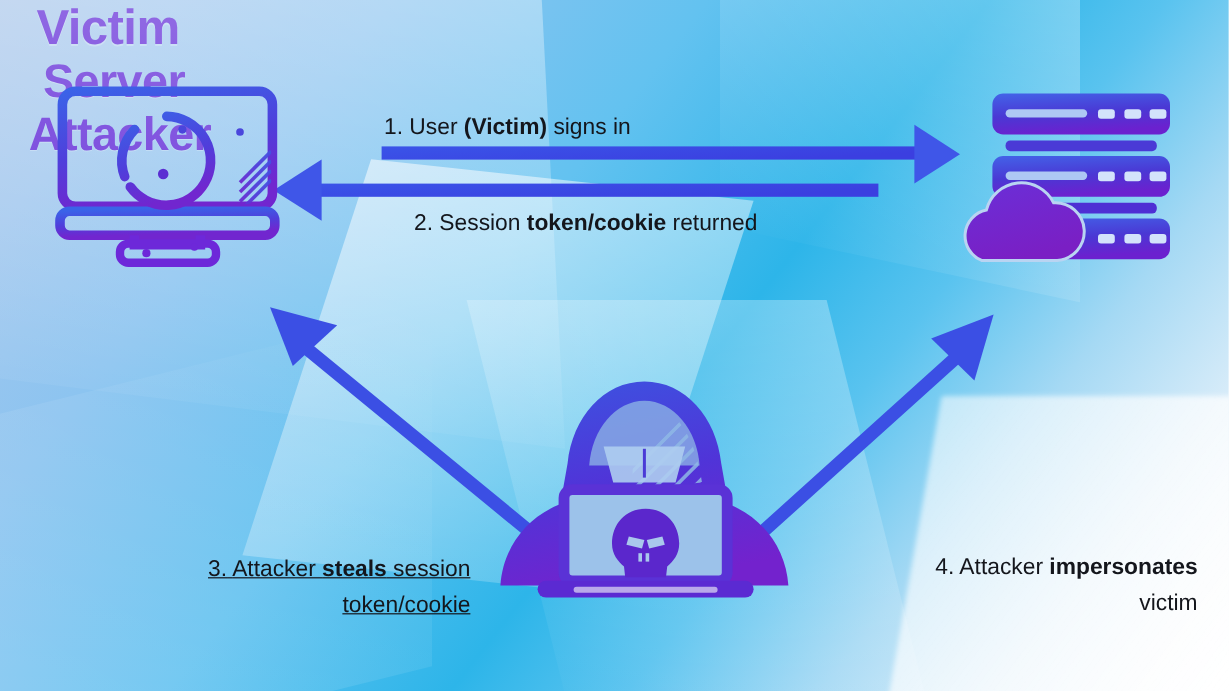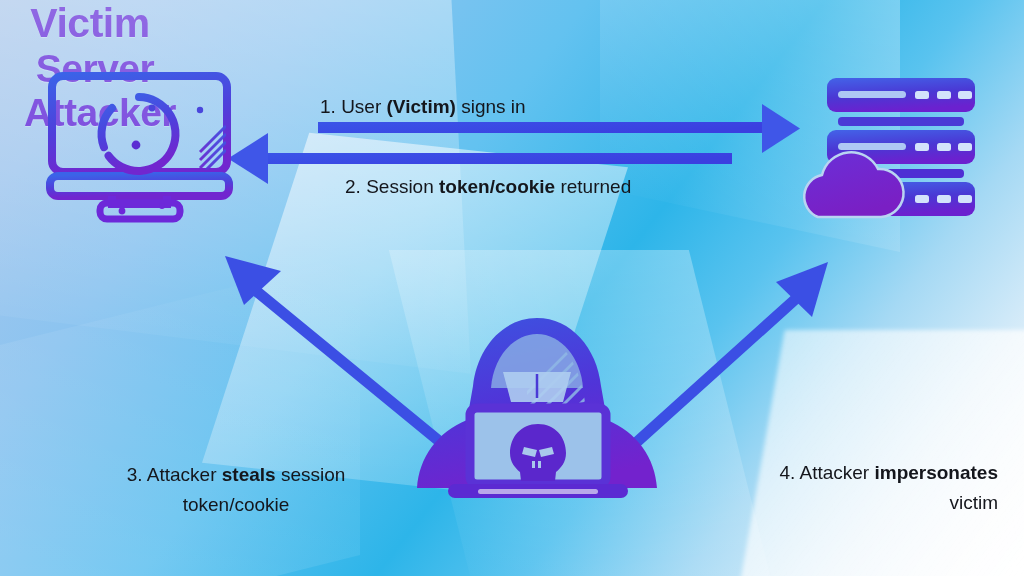--- a/index.html
+++ b/index.html
@@ -51,21 +51,21 @@
   #server-title{left:810px;top:26px;width:190px;font-size:39px;}
   #attacker-title{left:440px;top:492px;width:200px;font-size:39px;}
 
   .step-text{
     position:absolute;color:#14161c;font-size:19px;line-height:28px;
     white-space:nowrap;
   }
   .step-text b{font-weight:bold;}
   #step1{left:320px;top:93px;}
   #step2{left:345px;top:173px;}
-  #step3{left:80px;top:460px;white-space:normal;width:312px;text-align:center;line-height:30px;}
+  #step3{left:80px;top:460px;white-space:normal;width:312px;text-align:right;line-height:30px;text-decoration:underline;}
   #step3 .l1{display:block;}
   #step3 .l2{display:block;}
   #step4{left:668px;top:458px;white-space:normal;width:330px;text-align:right;line-height:30px;}
   #step4 .l1{display:block;}
   #step4 .l2{display:block;}
 
   svg.layer{position:absolute;left:0;top:0;width:1024px;height:576px;pointer-events:none;}
 </style>
 </head>
 <body>

